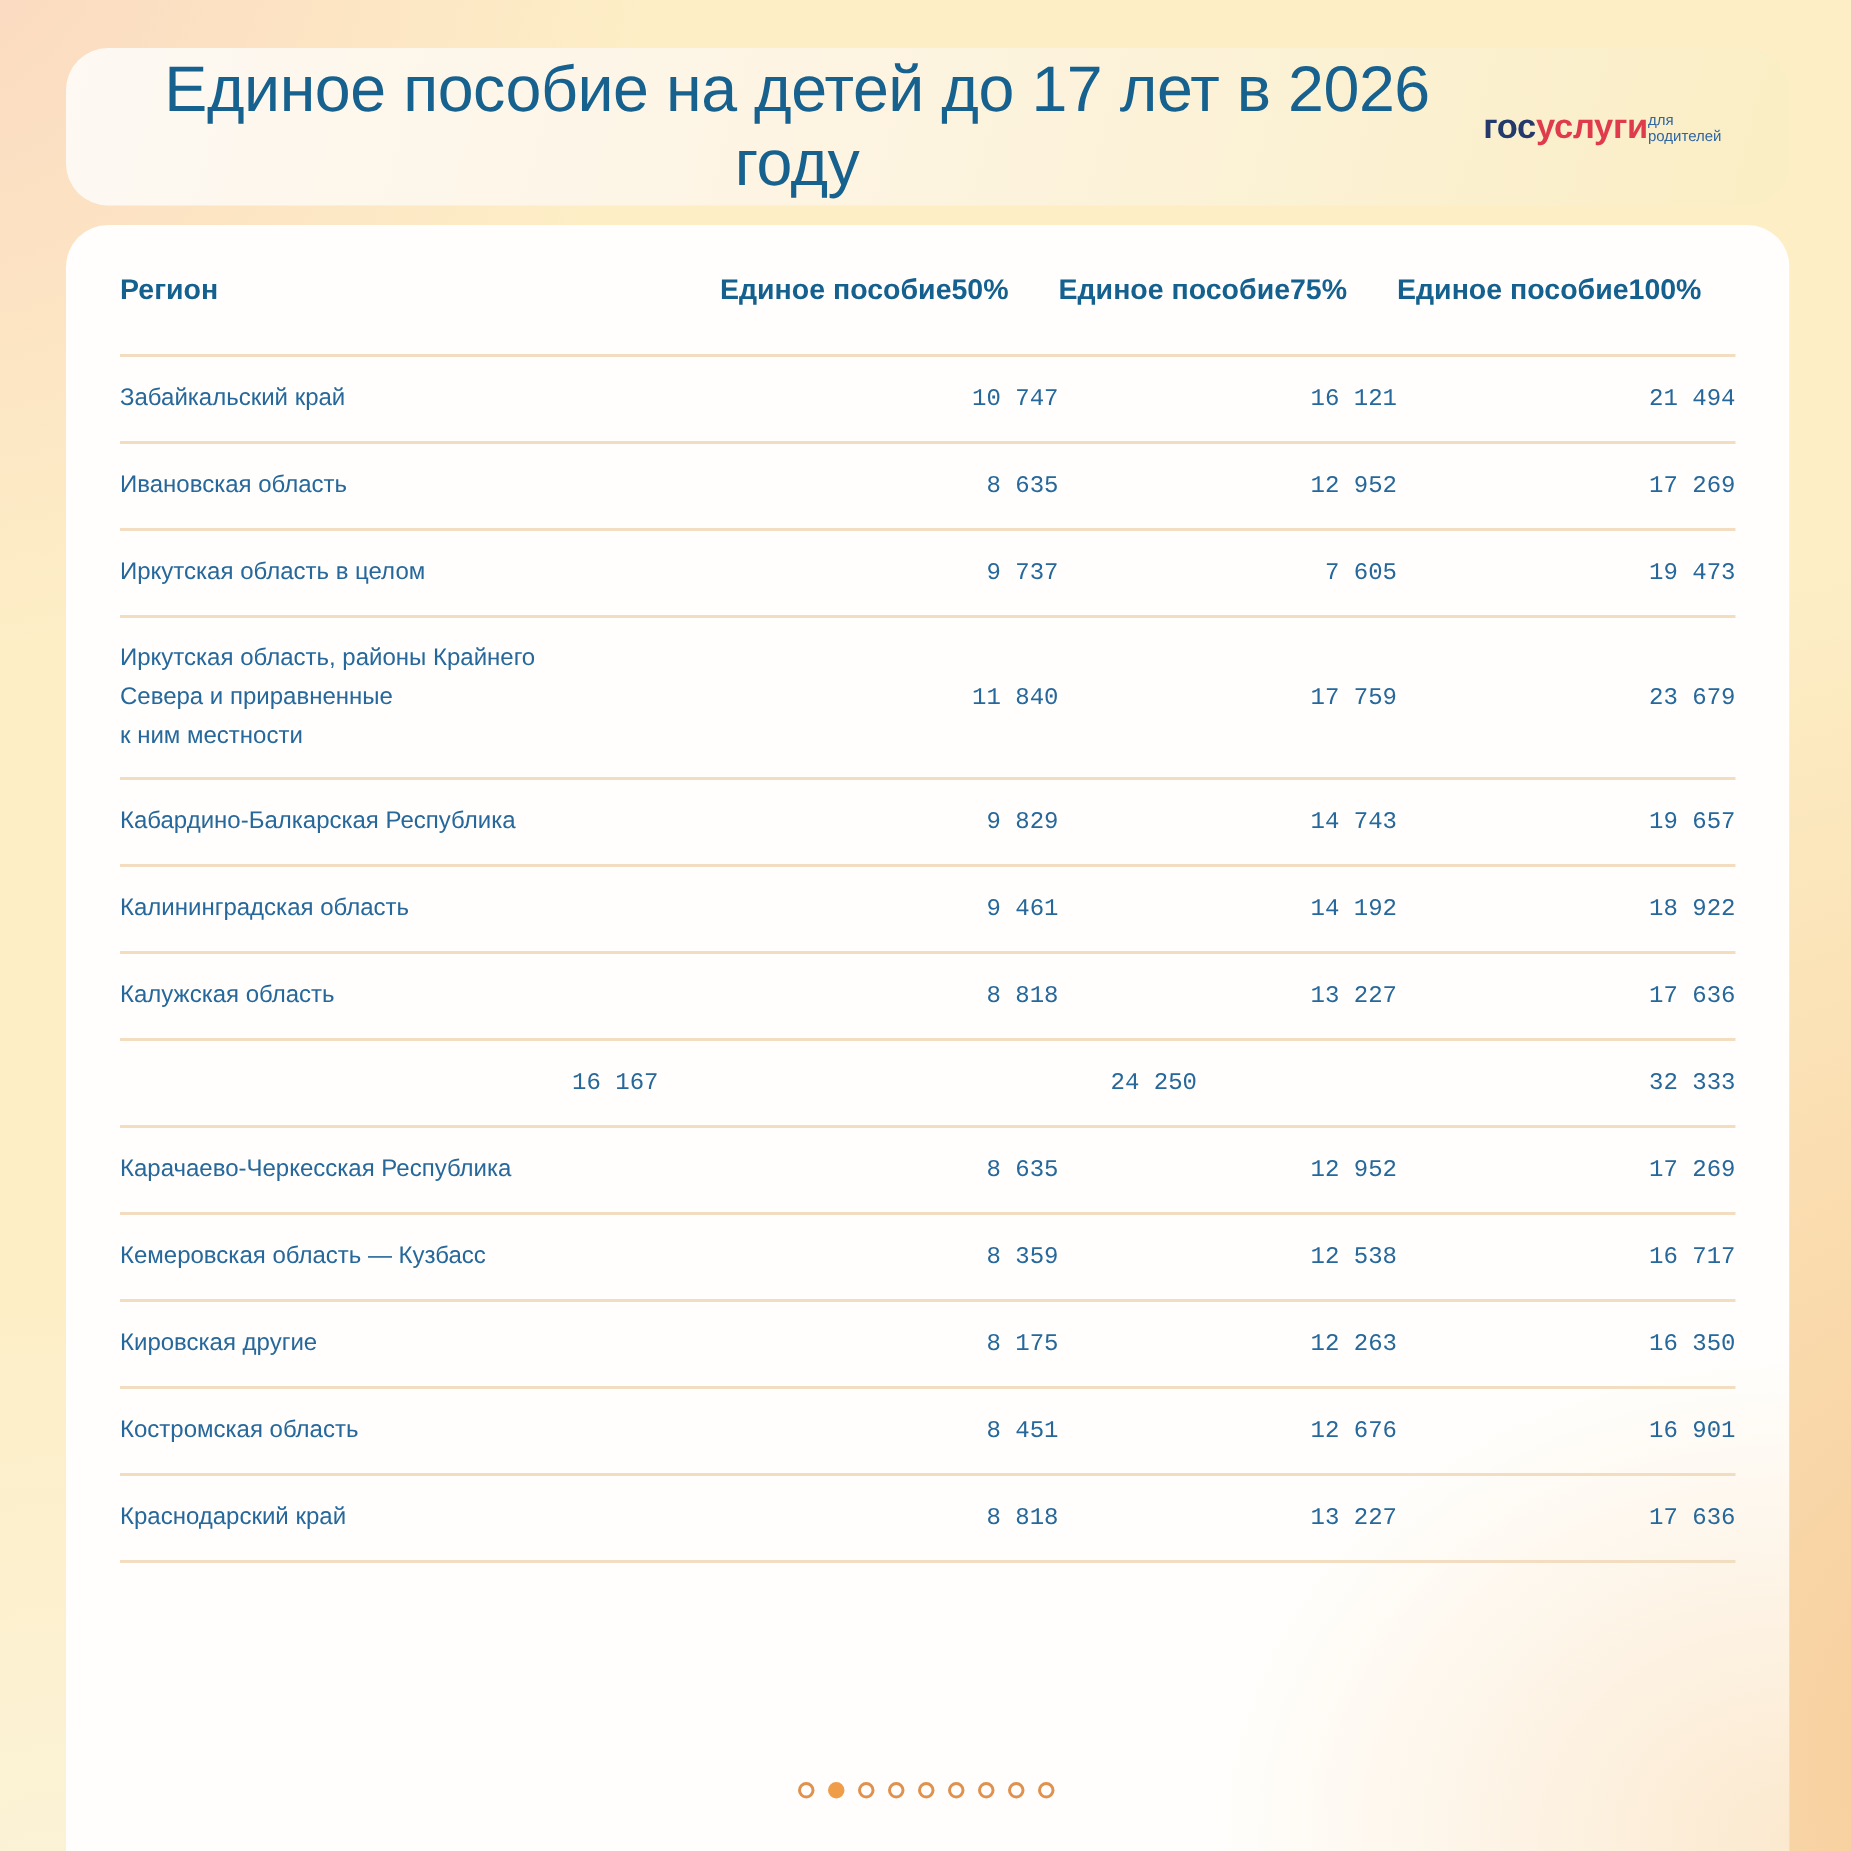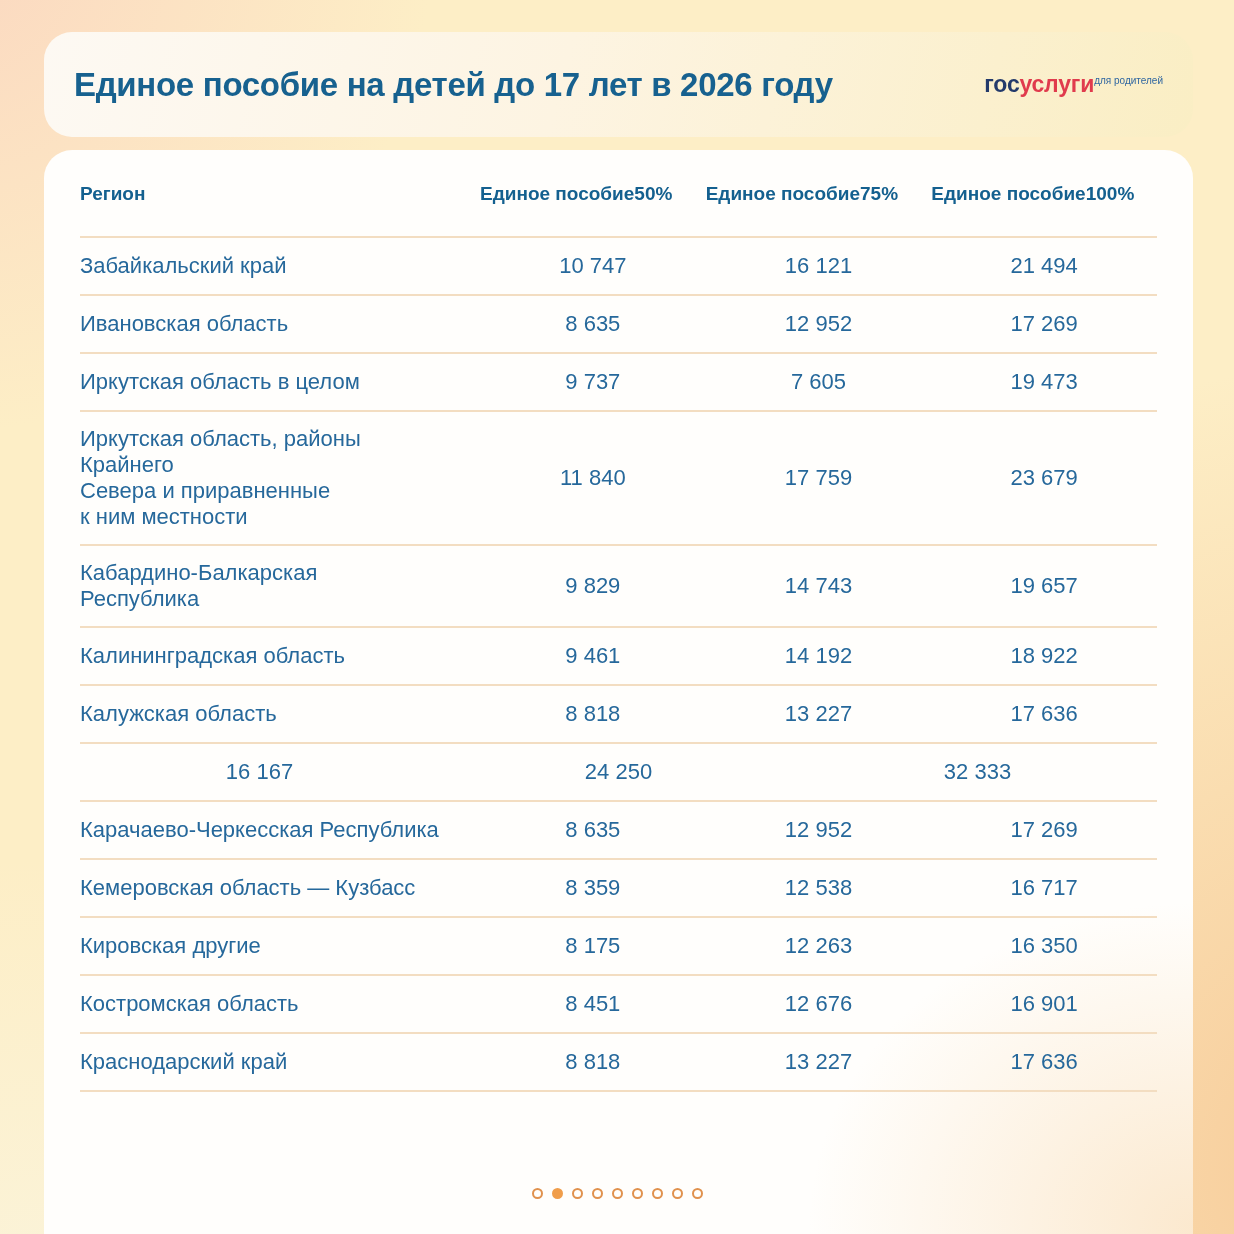--- a/index.html
+++ b/index.html
@@ -17,21 +17,21 @@
 
   
   .header-card{
     position:absolute;left:44px;top:32px;width:1149px;height:105px;
     border-radius:28px;
     background:linear-gradient(105deg,#fdf9f3 0%,#fdf4e2 45%,#faeec4 100%);
     display:flex;align-items:center;justify-content:space-between;
     padding:0 30px;box-sizing:border-box;
   }
   .page-title{
-    margin:0;font-size:33px;font-weight:bold;
+    margin:0;font-size:43px;font-weight:normal;
     color:var(--title-blue,#17618f);letter-spacing:-0.3px;text-align:center;
   }
   .logo{display:flex;flex-direction:row;align-items:flex-start;line-height:1.12;}
   .logo-line{font-size:23px;font-weight:bold;letter-spacing:-0.2px;}
   .logo-gos{color:var(--logo-navy,#233a6b);}
   .logo-uslugi{color:var(--logo-red,#e03b4d);}
   .logo-sub{font-size:10px;color:var(--logo-sub-blue,#2f66a1);margin-top:3px;}
 
   
   .table-card{
@@ -46,23 +46,23 @@
     border-bottom:2px solid var(--divider,#f3ddc1);
   }
   .th{font-size:19px;font-weight:bold;color:var(--header-blue,#14608f);line-height:27px;}
   .th.region{flex:0 0 400px;padding-right:40px;box-sizing:border-box;text-align:left;}
   .th.val{flex:1;text-align:center;display:flex;}
   .trow{
     display:flex;align-items:center;min-height:58px;
     border-bottom:2px solid var(--divider,#f3ddc1);
     padding:14px 0;box-sizing:border-box;
   }
-  .td{font-size:22px;color:var(--row-blue,#26689b);line-height:26px;}
+  .td{font-size:16px;color:var(--row-blue,#26689b);line-height:26px;}
   .td.region{flex:0 0 400px;padding-right:40px;box-sizing:border-box;white-space:pre-line;}
-  .td.val{flex:1;text-align:center;}
+  .td.val{flex:1;text-align:right;font-family:Liberation Mono, monospace;}
 
   
   .dots{
     position:absolute;left:0;right:0;top:1188px;
     display:flex;justify-content:center;align-items:center;gap:9px;
   }
   .dot{
     width:11px;height:11px;border-radius:50%;
     border:2px solid var(--dot-orange,#e0914d);
     background:transparent;box-sizing:border-box;cursor:pointer;

